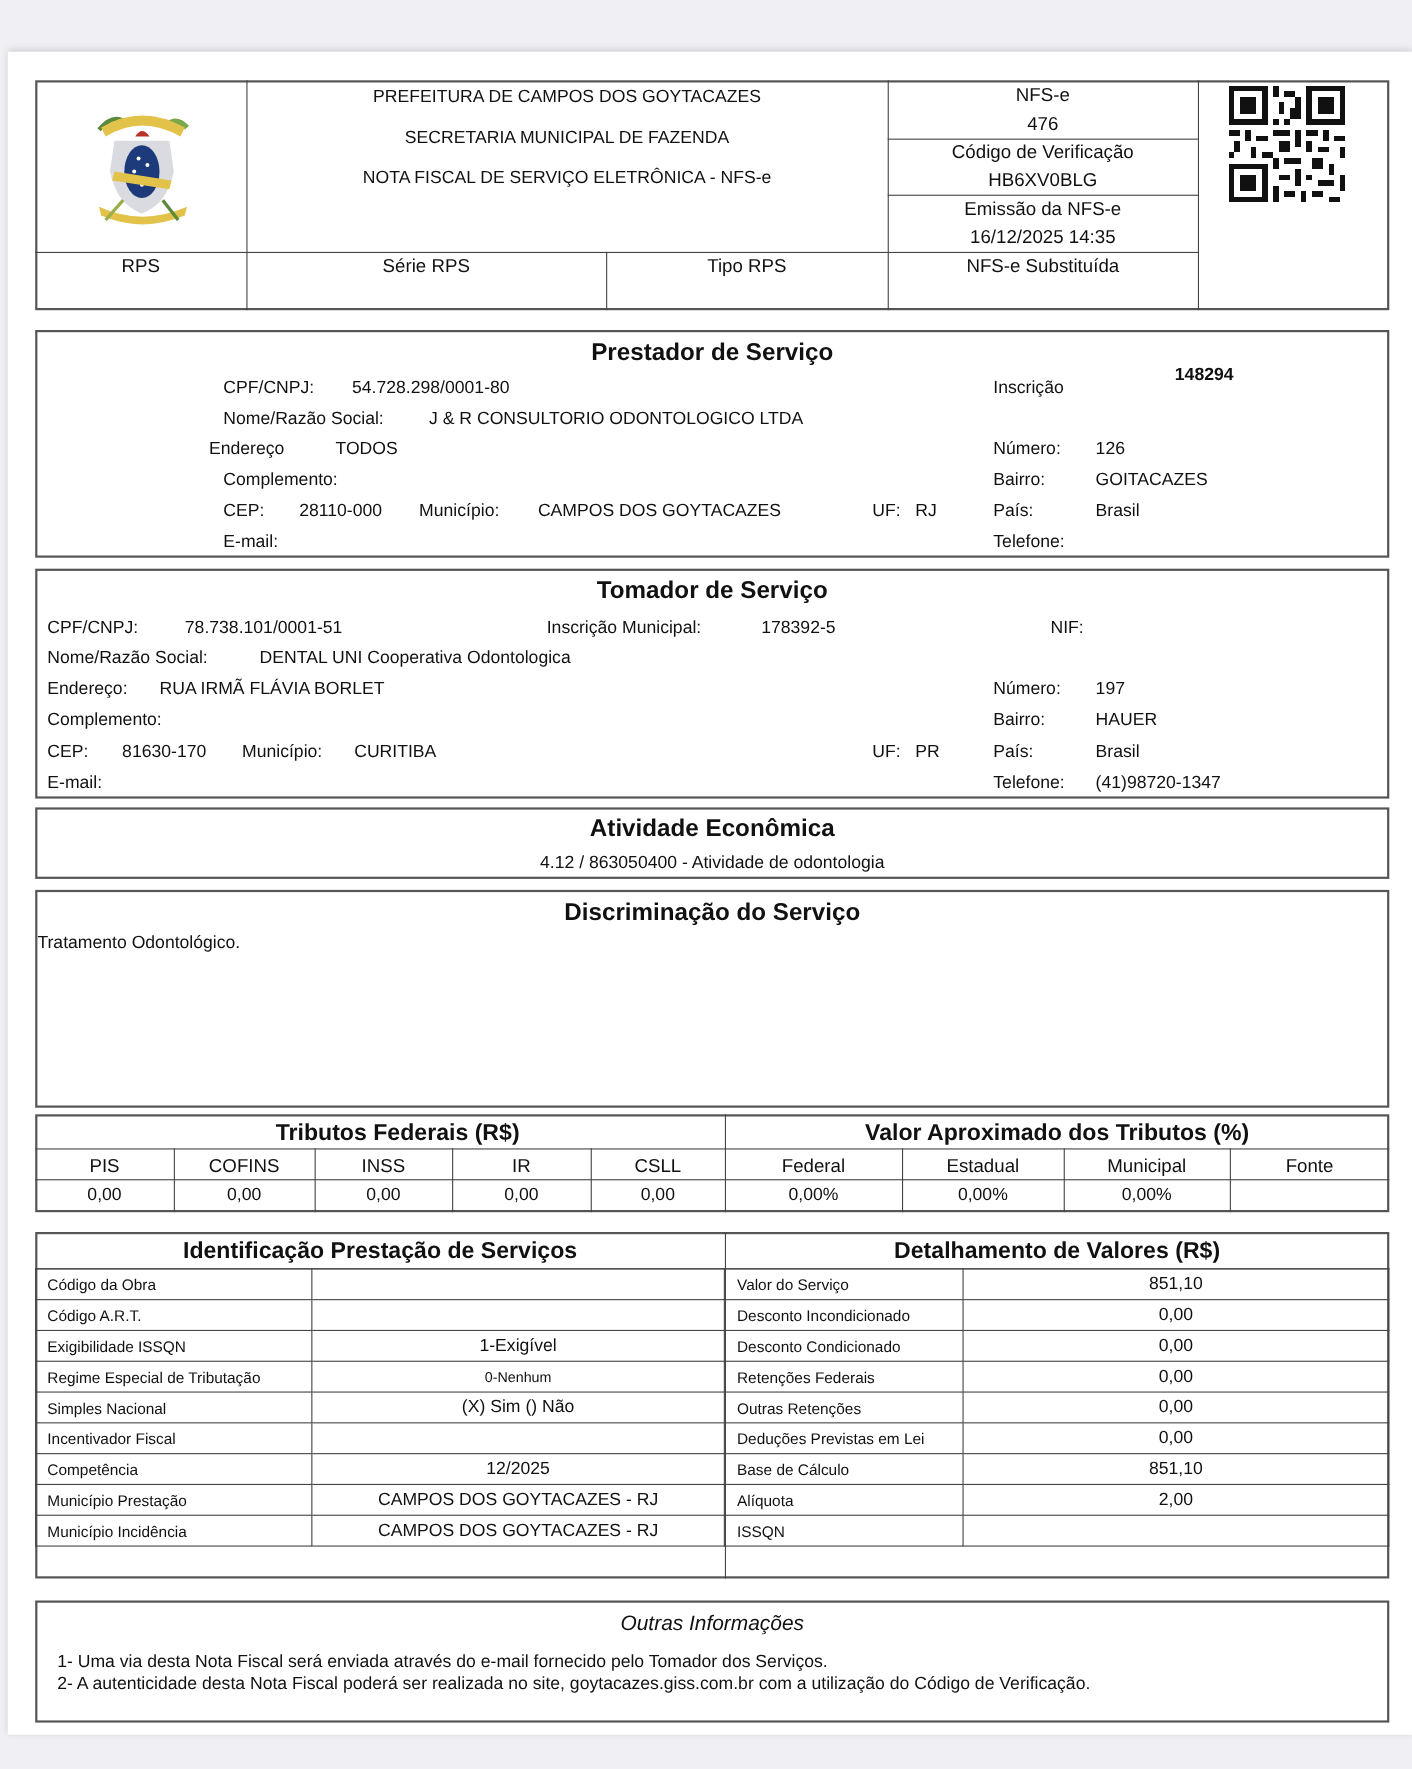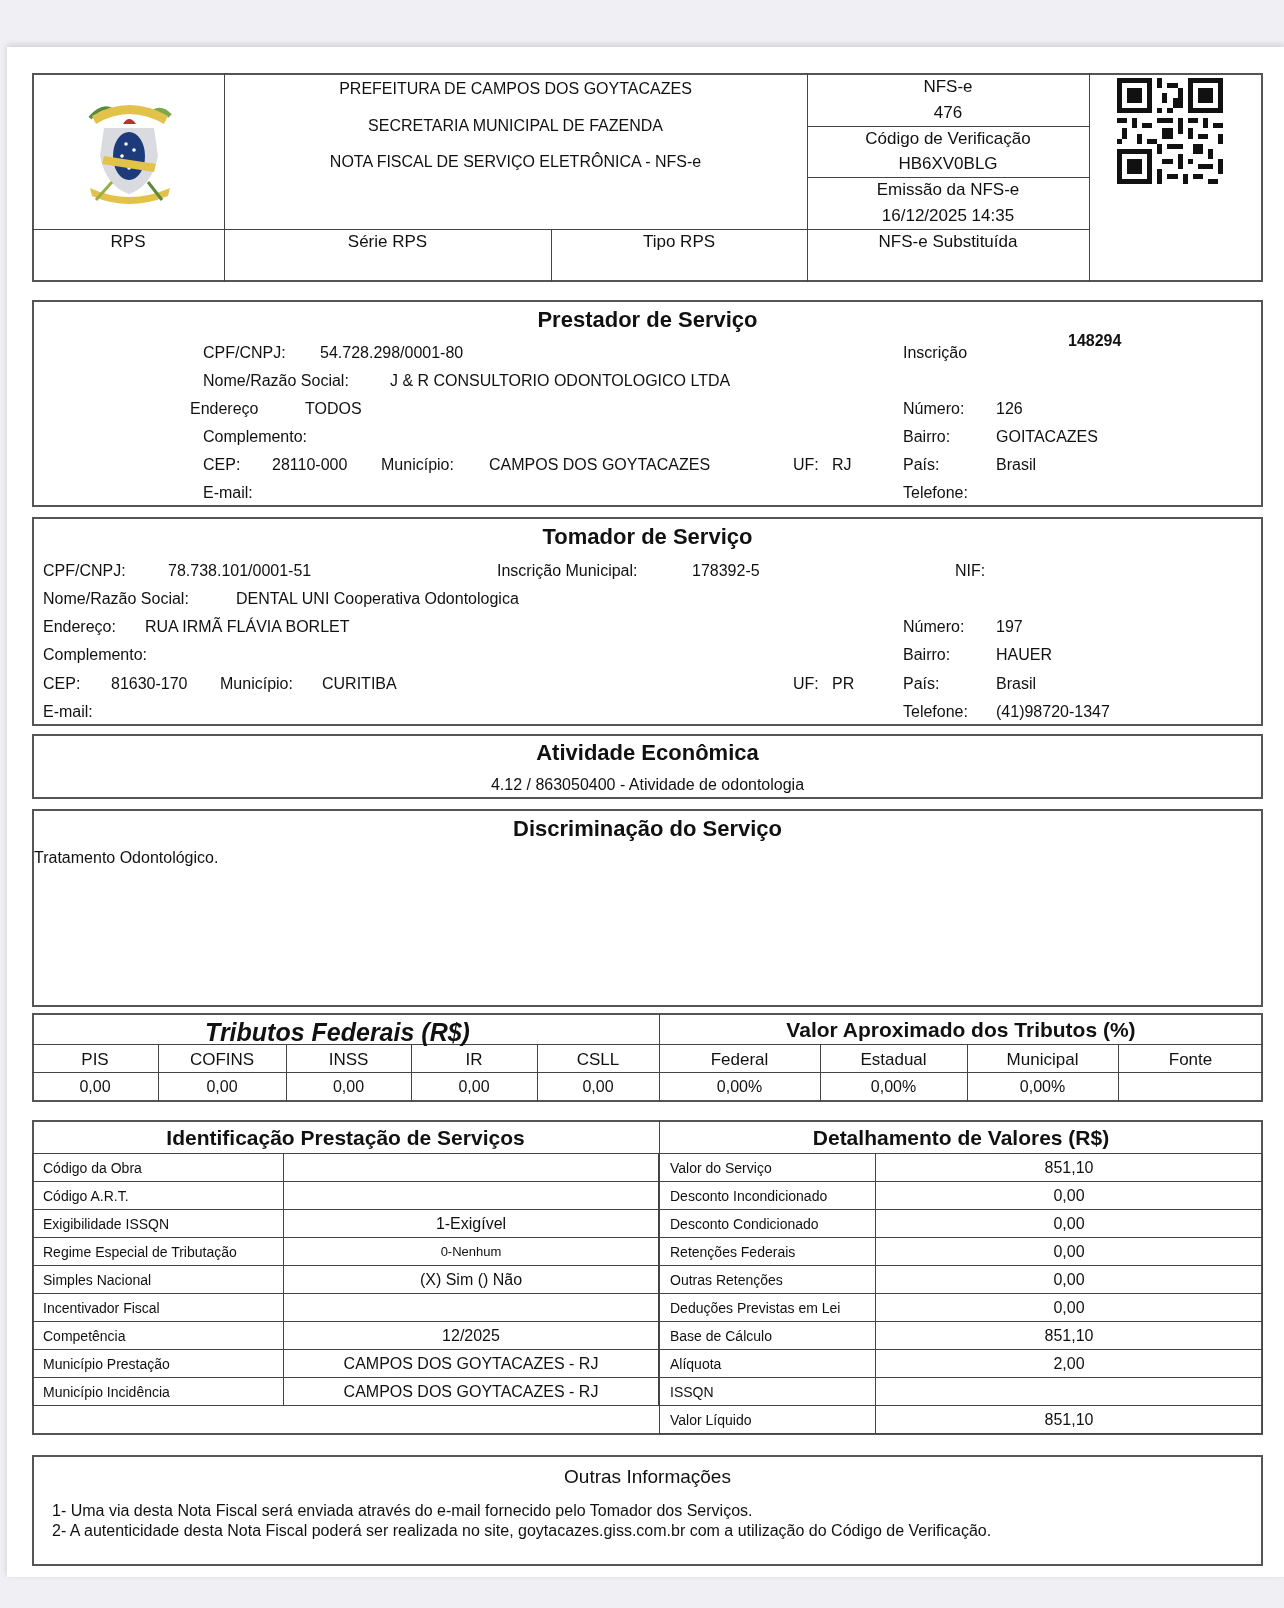--- a/index.html
+++ b/index.html
@@ -204,21 +204,21 @@
 <div class="hline" style="left:32px;top:1044px;width:1231px;"></div>
 <div class="hline" style="left:32px;top:1072px;width:1231px;"></div>
 <div class="vline" style="left:158px;top:1044px;height:58px;"></div>
 <div class="vline" style="left:286px;top:1044px;height:58px;"></div>
 <div class="vline" style="left:411px;top:1044px;height:58px;"></div>
 <div class="vline" style="left:537px;top:1044px;height:58px;"></div>
 <div class="vline" style="left:820px;top:1044px;height:58px;"></div>
 <div class="vline" style="left:967px;top:1044px;height:58px;"></div>
 <div class="vline" style="left:1118px;top:1044px;height:58px;"></div>
 
-<div class="abs c b" style="left:24px;top:1018px;width:627px;font-size:25px;font-style:italic;">Tributos Federais (R$)</div>
+<div class="abs c b" style="left:48px;top:1018px;width:627px;font-size:21px;">Tributos Federais (R$)</div>
 <div class="abs c b" style="left:659px;top:1018px;width:604px;font-size:21px;">Valor Aproximado dos Tributos (%)</div>
 
 <div class="abs c t17" style="left:32px;top:1050px;width:126px;">PIS</div>
 <div class="abs c t17" style="left:158px;top:1050px;width:128px;">COFINS</div>
 <div class="abs c t17" style="left:286px;top:1050px;width:125px;">INSS</div>
 <div class="abs c t17" style="left:411px;top:1050px;width:126px;">IR</div>
 <div class="abs c t17" style="left:537px;top:1050px;width:122px;">CSLL</div>
 <div class="abs c t17" style="left:659px;top:1050px;width:161px;">Federal</div>
 <div class="abs c t17" style="left:820px;top:1050px;width:147px;">Estadual</div>
 <div class="abs c t17" style="left:967px;top:1050px;width:151px;">Municipal</div>
@@ -320,23 +320,19 @@
         <td class="v">851,10</td>
       </tr>
   <tr>
         <td>Alíquota</td>
         <td class="v">2,00</td>
       </tr>
   <tr>
         <td>ISSQN</td>
         <td class="v"></td>
       </tr>
-  <tr>
-        <td>Valor Líquido</td>
-        <td class="v">851,10</td>
-      </tr>
 </tbody>
   </table>
 
 <div class="box" style="left:32px;top:1455px;width:1231px;height:111px;"></div>
-<div class="abs c t19" style="left:32px;top:1466px;width:1231px;font-size:19px;">Outras Informações</div>
+<div class="abs c t19" style="left:32px;top:1466px;width:1231px;font-size:19px;font-style:italic;">Outras Informações</div>
 <div class="abs t16" style="left:52px;top:1502px;">1- Uma via desta Nota Fiscal será enviada através do e-mail fornecido pelo Tomador dos Serviços.</div>
 <div class="abs t16" style="left:52px;top:1522px;">2- A autenticidade desta Nota Fiscal poderá ser realizada no site, goytacazes.giss.com.br com a utilização do Código de Verificação.</div>
 
 </body></html>

